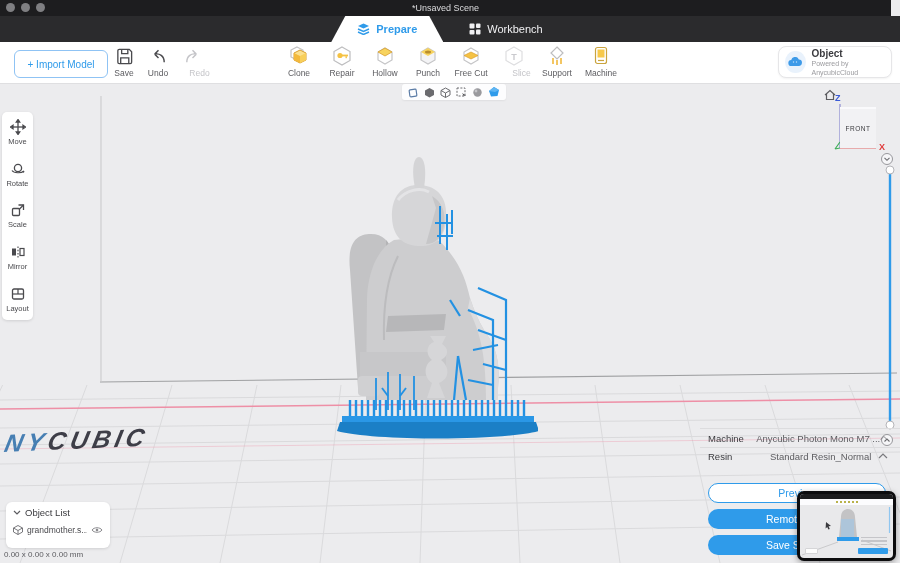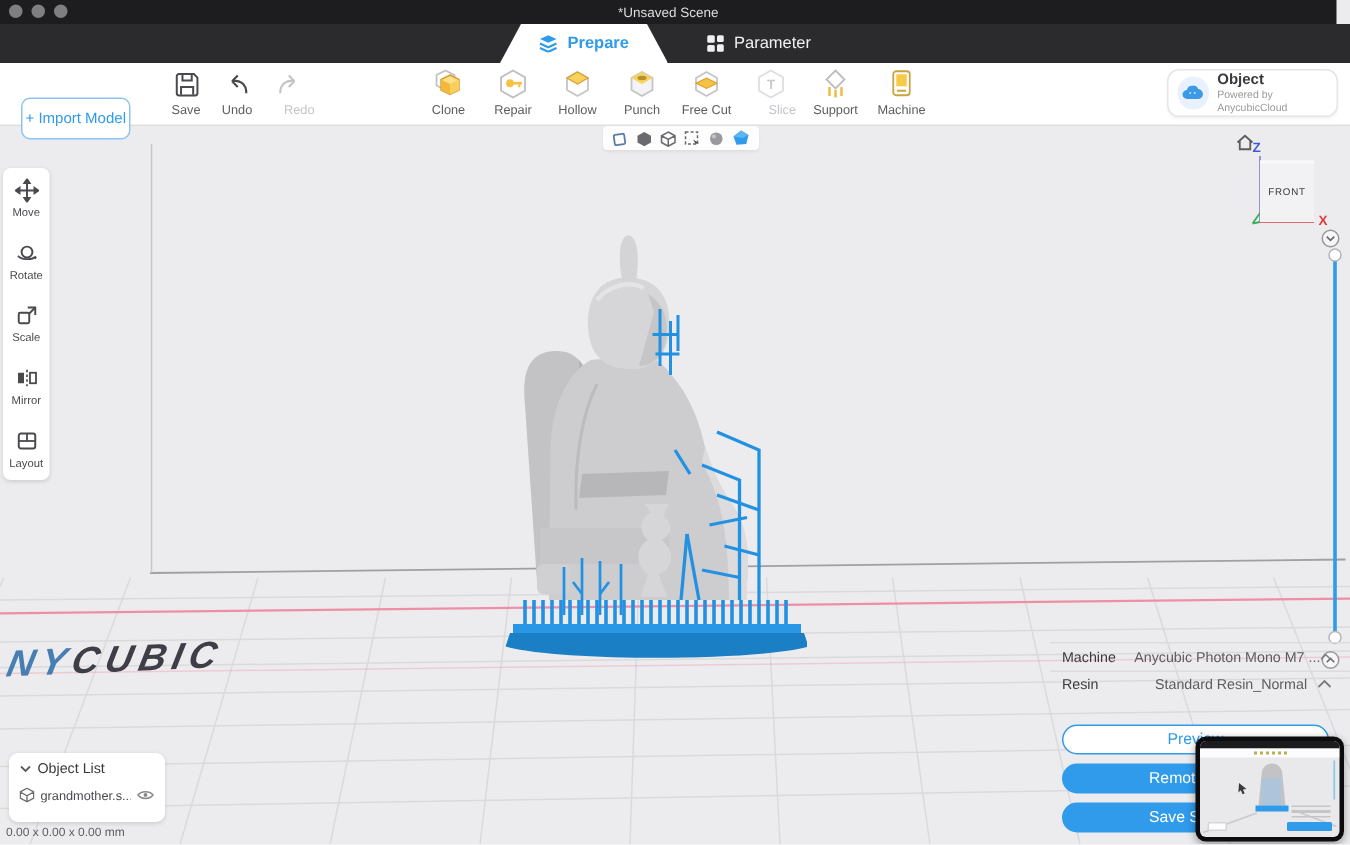--- a/index.html
+++ b/index.html
@@ -14,21 +14,21 @@
   .win-title { width:100%; text-align:center; color:#dcdcde; font-size:9px; }
 
   
   .tabbar { position:absolute; left:0; top:16px; width:900px; height:26px; background:#2b2b2d; display:flex; justify-content:center; align-items:flex-end; }
   .tab { height:26px; display:flex; align-items:center; justify-content:center; gap:6px; font-size:11px; padding:0 26px; cursor:default; }
   .tab.active { background:#ffffff; color:#2f9bea; clip-path:polygon(14px 0, calc(100% - 14px) 0, 100% 100%, 0 100%); font-weight:bold; }
   .tab.inactive { color:#f0f0f2; }
 
   
   .toolbar { position:absolute; left:0; top:42px; width:900px; height:42px; background:#ffffff; border-bottom:1px solid #dfdfe1; }
-  .import-btn { position:absolute; left:14px; top:23px; width:73px; height:28px; border:1px solid #8fc3f4; border-radius:6px; background:#fff; color:#2f9bea; font-size:10px; display:flex; align-items:center; justify-content:center; }
+  .import-btn { position:absolute; left:14px; top:8px; width:94px; height:28px; border:1px solid #8fc3f4; border-radius:6px; background:#fff; color:#2f9bea; font-size:10px; display:flex; align-items:center; justify-content:center; }
   .tool { position:absolute; top:3px; width:42px; display:flex; flex-direction:column; align-items:center; }
   .tool .ticon { height:22px; display:flex; align-items:center; justify-content:center; }
   .tool .tlabel { font-size:8.5px; color:#5c5c60; margin-top:1px; }
   .tool.disabled .tlabel { color:#c4c4c8;padding-left:15px; }
   .account { position:absolute; right:8px; top:4px; width:114px; height:32px; background:#fff; border:1px solid #e6e6e8; border-radius:8px; box-shadow:0 1px 2px rgba(0,0,0,.05); display:flex; align-items:center; padding-left:6px; gap:6px; }
   .acc-ic { width:22px; height:22px; border-radius:50%; background:#e9f2fc; display:flex; align-items:center; justify-content:center; }
   .acc-name { font-size:10px; font-weight:bold; color:#3a3a3e; line-height:11px; }
   .acc-sub { font-size:7px; color:#9a9a9e; line-height:9px; }
 
   
@@ -263,21 +263,21 @@
         </svg>
       <span>Prepare</span>
     </div>
     <div class="tab inactive">
       <svg width="12" height="12" viewBox="0 0 12 12">
           <rect x="0.5" y="0.5" width="5" height="5" rx="1" fill="#f0f0f2"></rect>
           <rect x="7" y="0.5" width="4.5" height="4.5" rx="1" fill="#f0f0f2"></rect>
           <rect x="0.5" y="7" width="5" height="4.5" rx="1" fill="#f0f0f2"></rect>
           <rect x="7" y="6.5" width="4.5" height="5" rx="1" fill="#f0f0f2"></rect>
         </svg>
-      <span>Parameter</span>
+      <span>Workbench</span>
     </div>
   </div>
 
   <div class="toolbar">
     <button class="import-btn">+ Import Model</button>
 
     <div class="tool" style="left:103px;">
       <span class="ticon">
           <svg width="19" height="19" viewBox="0 0 20 20">
             <path d="M3,4 a1.5,1.5 0 0 1 1.5,-1.5 L15,2.5 L17.5,5 L17.5,16 a1.5,1.5 0 0 1 -1.5,1.5 L4.5,17.5 A1.5,1.5 0 0 1 3,16 Z" fill="none" stroke="#4a4a4e" stroke-width="1.4"></path>

